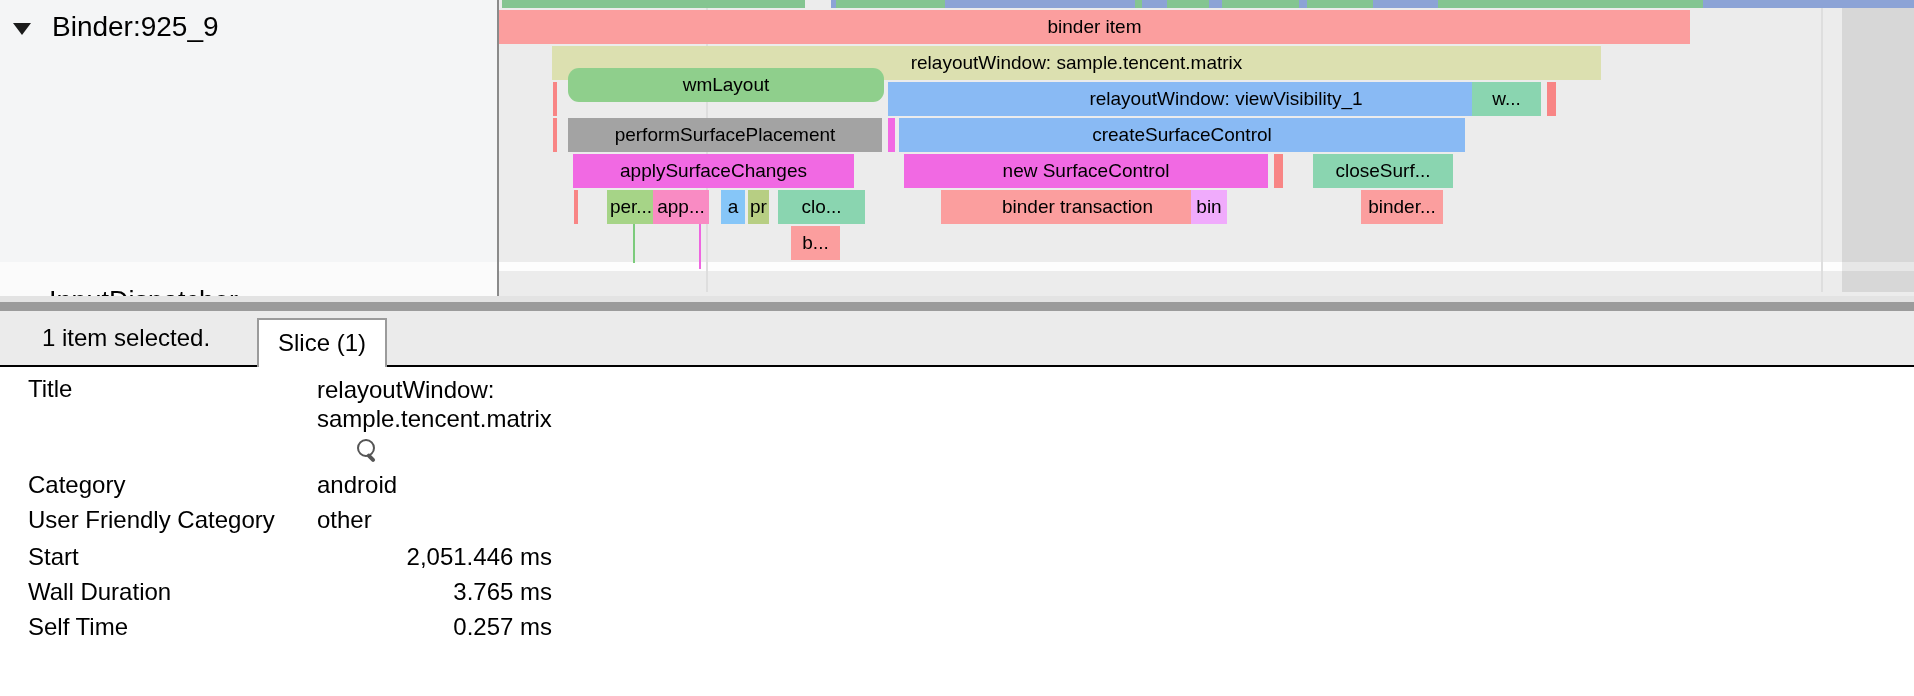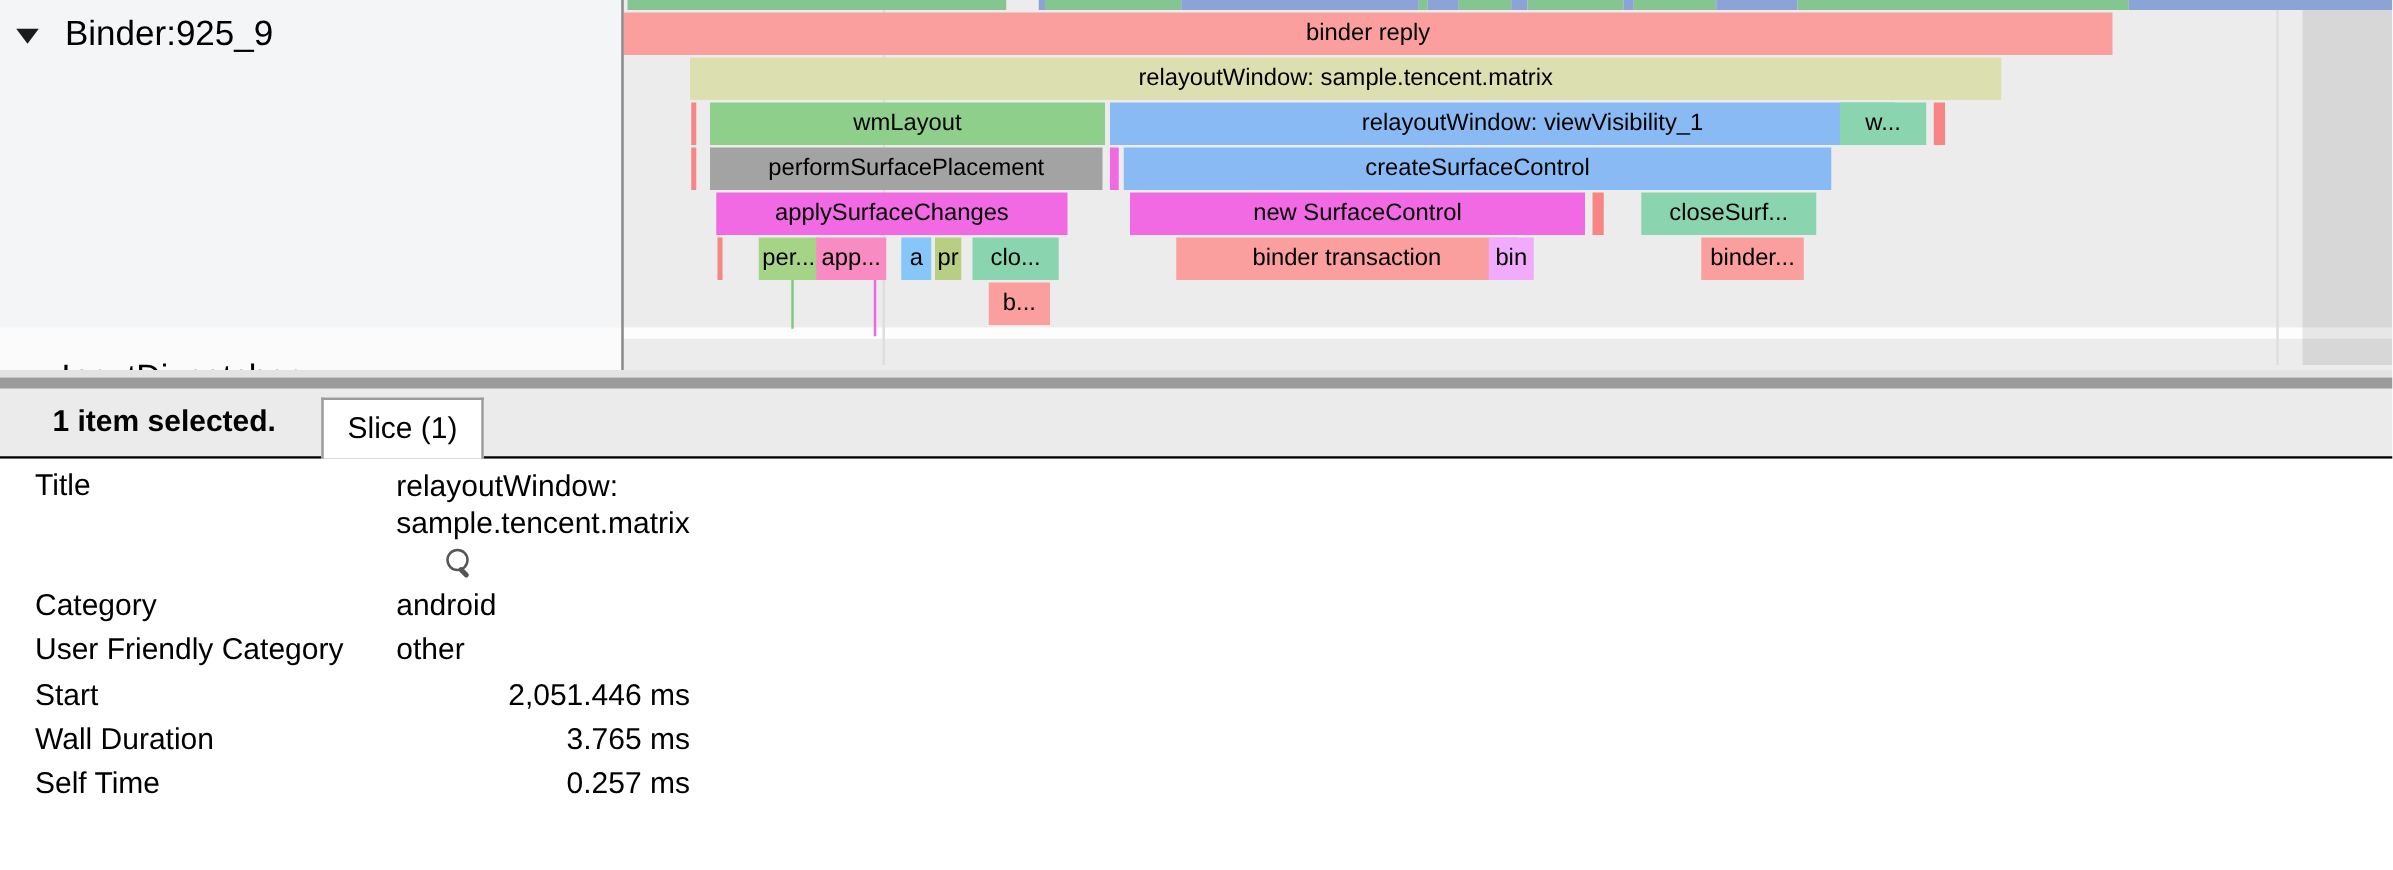--- a/index.html
+++ b/index.html
@@ -23,21 +23,21 @@
   .gline{position:absolute;top:0;width:2px;height:292px;background:#dedede;}
   .strip-seg{position:absolute;top:0;height:8px;}
   .slice{position:absolute;height:34px;overflow:hidden;text-align:center;
          font-size:19px;line-height:34px;white-space:nowrap;cursor:pointer;z-index:2;}
   .mline{position:absolute;width:2px;z-index:1;}
 
   
   .divider-light{position:absolute;left:0;top:296px;width:1914px;height:6px;background:#e3e3e3;}
   .divider-dark{position:absolute;left:0;top:302px;width:1914px;height:9px;background:#9b9b9b;}
   .tabstrip{position:absolute;left:0;top:311px;width:1914px;height:54px;background:#ebebeb;}
-  .sel-status{position:absolute;left:42px;top:0;height:42px;line-height:54px;font-size:24px;font-weight:bold;}
+  .sel-status{position:absolute;left:42px;top:0;height:42px;line-height:54px;font-size:24px;font-weight:normal;}
   .tab{position:absolute;left:257px;top:7px;width:126px;height:47px;background:#fff;
        border:2px solid #9b9b9b;border-bottom:none;text-align:center;font-size:24px;line-height:46px;cursor:pointer;z-index:8;}
   .blackline{position:absolute;left:0;top:365px;width:1914px;height:2px;background:#000;}
 
   
   .details{position:absolute;left:0;top:367px;width:1914px;height:329px;background:#fff;}
   .drow{position:absolute;left:28px;}
   .dlabel{position:absolute;left:0;top:0;width:285px;font-size:24px;}
   .dvalue{position:absolute;left:289px;top:0;width:235px;font-size:24px;}
   .dvalue.left{text-align:left;}
@@ -65,41 +65,41 @@
         <div class="strip-seg" style="left: 636px; width: 7px; background: rgb(132, 197, 145);"></div>
         <div class="strip-seg" style="left: 643px; width: 25px; background: rgb(140, 163, 214);"></div>
         <div class="strip-seg" style="left: 668px; width: 42px; background: rgb(132, 197, 145);"></div>
         <div class="strip-seg" style="left: 710px; width: 13px; background: rgb(140, 163, 214);"></div>
         <div class="strip-seg" style="left: 723px; width: 77px; background: rgb(132, 197, 145);"></div>
         <div class="strip-seg" style="left: 800px; width: 8px; background: rgb(140, 163, 214);"></div>
         <div class="strip-seg" style="left: 808px; width: 66px; background: rgb(132, 197, 145);"></div>
         <div class="strip-seg" style="left: 874px; width: 65px; background: rgb(140, 163, 214);"></div>
         <div class="strip-seg" style="left: 939px; width: 265px; background: rgb(132, 197, 145);"></div>
         <div class="strip-seg" style="left: 1204px; width: 211px; background: rgb(140, 163, 214);"></div>
-        <div class="slice" style="left: 0px; top: 10px; width: 1191px; background: rgb(251, 158, 158);">binder reply</div>
+        <div class="slice" style="left: 0px; top: 10px; width: 1191px; background: rgb(251, 158, 158);">binder item</div>
         <div class="slice" style="left: 53px; top: 46px; width: 1049px; background: rgb(220, 224, 176);">relayoutWindow: sample.tencent.matrix</div>
         <div class="slice" style="left: 54px; top: 82px; width: 4px; background: rgb(248, 133, 133);"></div>
-        <div class="slice" style="left: 69px; top: 82px; width: 316px; background: rgb(143, 207, 140);">wmLayout</div>
+        <div class="slice" style="left: 69px; top: 68px; width: 316px; background: rgb(143, 207, 140); border-radius: 11px;">wmLayout</div>
         <div class="slice" style="left: 389px; top: 82px; width: 580px; background: rgb(137, 186, 244); padding-left: 48px;">relayoutWindow: viewVisibility_1</div>
         <div class="slice" style="left: 973px; top: 82px; width: 69px; background: rgb(138, 213, 176);">w...</div>
         <div class="slice" style="left: 1048px; top: 82px; width: 9px; background: rgb(248, 133, 133);"></div>
         <div class="slice" style="left: 54px; top: 118px; width: 4px; background: rgb(248, 133, 133);"></div>
         <div class="slice" style="left: 69px; top: 118px; width: 314px; background: #a3a3a3;">performSurfacePlacement</div>
         <div class="slice" style="left: 389px; top: 118px; width: 7px; background: rgb(241, 105, 227);"></div>
         <div class="slice" style="left: 400px; top: 118px; width: 566px; background: rgb(137, 186, 244);">createSurfaceControl</div>
         <div class="slice" style="left: 74px; top: 154px; width: 281px; background: rgb(241, 105, 227);">applySurfaceChanges</div>
         <div class="slice" style="left: 405px; top: 154px; width: 364px; background: rgb(241, 105, 227);">new SurfaceControl</div>
         <div class="slice" style="left: 775px; top: 154px; width: 9px; background: rgb(248, 133, 133);"></div>
         <div class="slice" style="left: 814px; top: 154px; width: 140px; background: rgb(138, 213, 176);">closeSurf...</div>
         <div class="slice" style="left: 75px; top: 190px; width: 4px; background: rgb(248, 133, 133);"></div>
         <div class="slice" style="left: 80px; top: 190px; width: 48px; background: rgb(166, 212, 135); margin-left: 28px;">per...</div>
         <div class="slice" style="left: 154px; top: 190px; width: 56px; background: rgb(249, 139, 195);">app...</div>
         <div class="slice" style="left: 222px; top: 190px; width: 24px; background: rgb(134, 198, 248);">a</div>
         <div class="slice" style="left: 249px; top: 190px; width: 21px; background: rgb(183, 206, 131);">pr</div>
-        <div class="slice" style="left: 279px; top: 190px; width: 69px; background: rgb(138, 213, 176);">clo...</div>
+        <div class="slice" style="left: 279px; top: 190px; width: 87px; background: rgb(138, 213, 176);">clo...</div>
         <div class="slice" style="left: 442px; top: 190px; width: 273px; background: rgb(251, 158, 158);">binder transaction</div>
         <div class="slice" style="left: 692px; top: 190px; width: 36px; background: #f0abfc;">bin</div>
         <div class="slice" style="left: 862px; top: 190px; width: 82px; background: rgb(251, 158, 158);">binder...</div>
         <div class="slice" style="left: 292px; top: 226px; width: 49px; background: rgb(251, 158, 158);">b...</div>
         <div class="mline" style="left: 134px; top: 224px; height: 39px; background: rgb(124, 203, 124);"></div>
         <div class="mline" style="left: 200px; top: 224px; height: 45px; background: rgb(238, 102, 224);"></div>
       </div>
     <div class="sidebar">
       <div class="sidebar-bottom"></div>
       <div class="thread-row">

